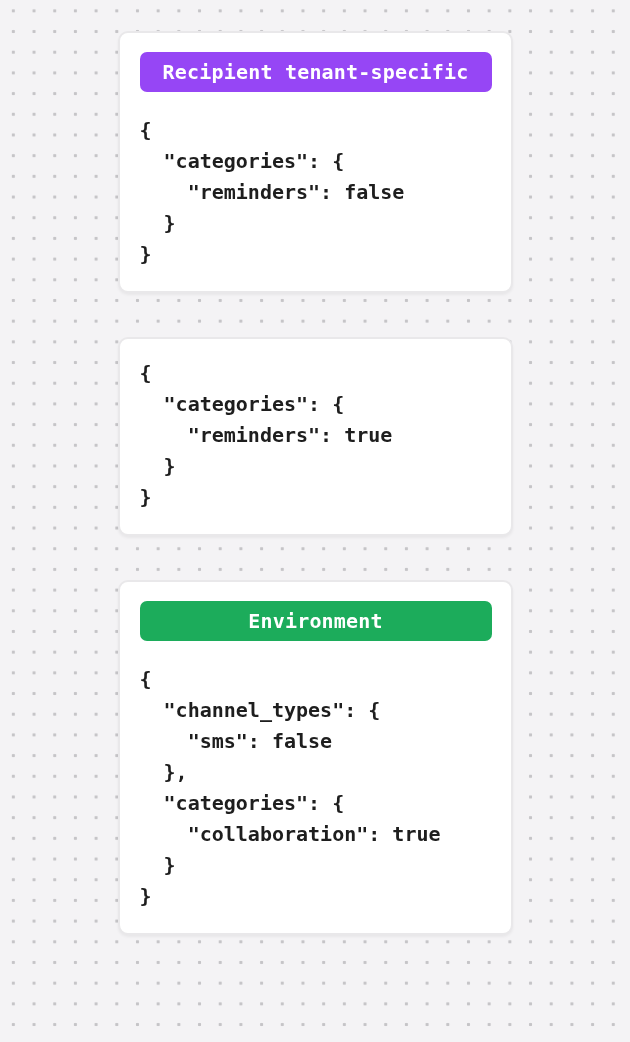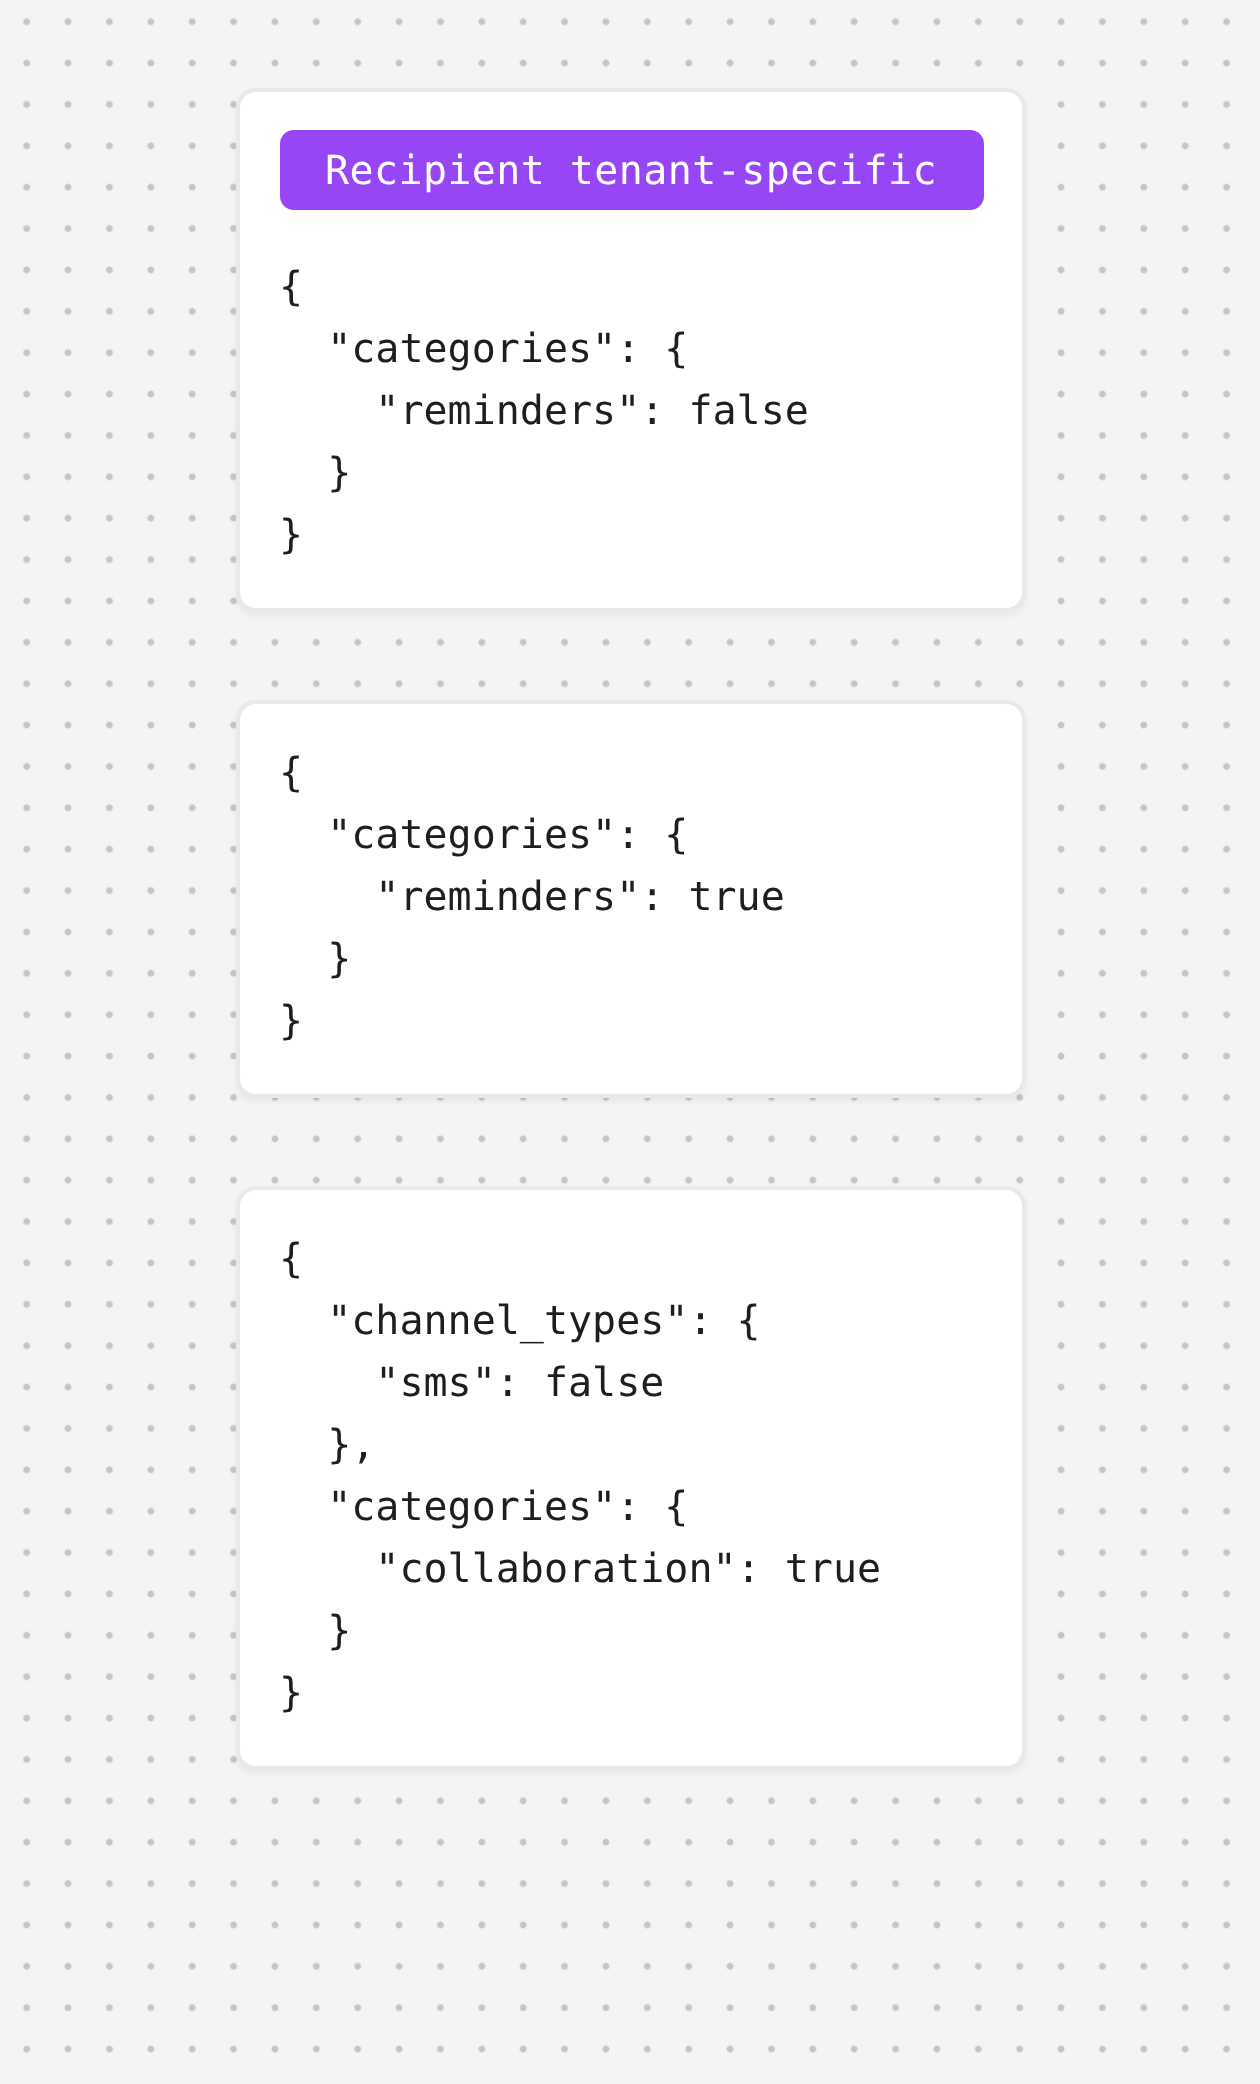--- a/index.html
+++ b/index.html
@@ -10,21 +10,22 @@
     font-family: "DejaVu Sans Mono", "Liberation Mono", monospace;
     background-color: #f4f3f5;
     background-image: radial-gradient(circle, #c5c4c7 1.35px, rgba(197,196,199,0) 2px);
     background-size: 20.7px 20.7px;
     background-position: 3px 0.5px;
     overflow: hidden;
   }
   .canvas {
     width: 630px;
     height: 1042px;
-    padding-top: 44px;
+    padding-top: 31px;
+    font-weight: bold;
   }
   .card {
     width: 395px;
     margin: 0 auto 44px auto;
     background: #ffffff;
     border: 2px solid #e9e8ea;
     border-radius: 10px;
     box-shadow: 0 2px 3px rgba(0,0,0,0.05);
     padding: 19px 19px 21px 20px;
   }
@@ -69,20 +70,23 @@
 
   <div class="card">
     <pre class="code">{
   "categories": {
     "reminders": true
   }
 }</pre>
   </div>
 
   <div class="card">
+    <div class="badge" style="background-color: rgb(28, 172, 91);">
+      <span>Environment</span>
+    </div>
     <pre class="code">{
   "channel_types": {
     "sms": false
   },
   "categories": {
     "collaboration": true
   }
 }</pre>
   </div>
 

